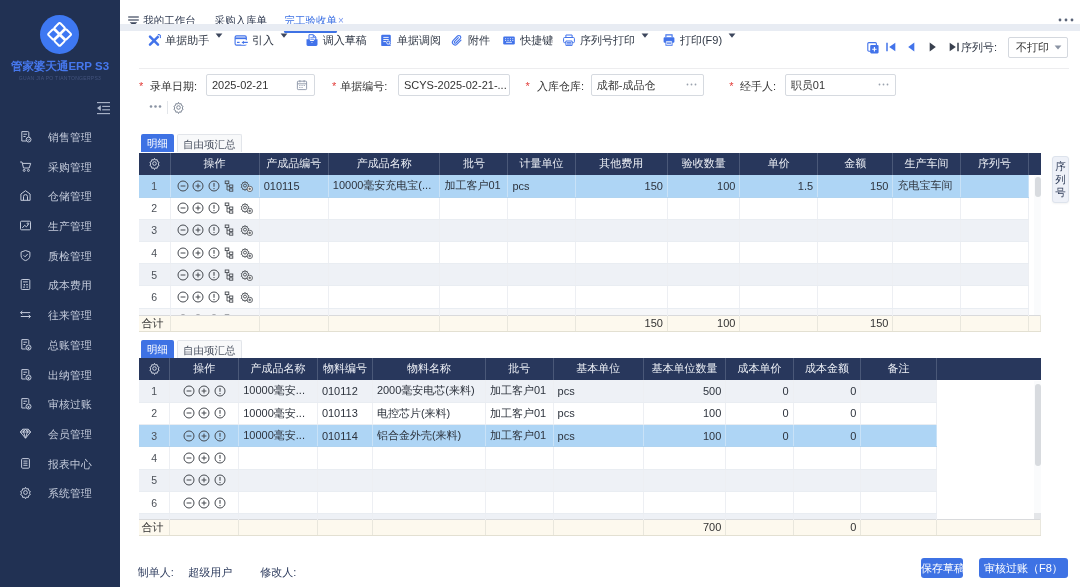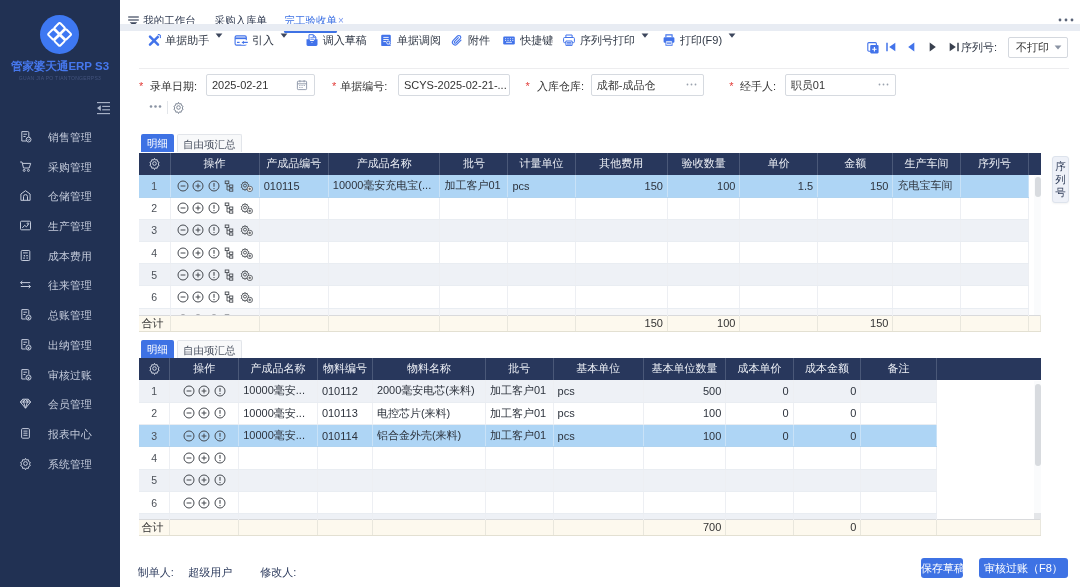--- a/index.html
+++ b/index.html
@@ -169,20 +169,31 @@
                 <circle cx="8.9" cy="4.6" r="0.8"></circle>
               </g>
             </svg>
           </span>
     <span class="mi-label">生产管理</span>
         </div>
         <div class="menu-item">
           <span class="mi-icon">
             <svg width="13" height="13" viewBox="0 0 13 13">
               <g fill="none" stroke="#c4cbdb" stroke-width="1">
+ <path d="M6.5 1.5 l4.4 1.6 v3.7 c0 2.4-1.9 4-4.4 4.8 -2.5-.8-4.4-2.4-4.4-4.8 V3.1 z"></path>
+ <path d="M4.6 6.3 l1.5 1.5 2.6-2.8"></path>
+              </g>
+            </svg>
+          </span>
+    <span class="mi-label">质检管理</span>
+        </div>
+        <div class="menu-item">
+          <span class="mi-icon">
+            <svg width="13" height="13" viewBox="0 0 13 13">
+              <g fill="none" stroke="#c4cbdb" stroke-width="1">
  <rect x="2.2" y="1.5" width="8.6" height="10" rx="1"></rect>
  <path d="M4 3.9 h4.8"></path>
                 <path d="M4.7 6.7 h1.4 M5.4 6 v1.4"></path>
                 <path d="M7.4 9.1 h1.6"></path>
                 <path d="M7.4 7.3 l1.3-1.3 M7.4 6 l1.3 1.3"></path>
                 <path d="M4.1 9.1 h1.9"></path>
               </g>
             </svg>
           </span>
     <span class="mi-label">成本费用</span>

